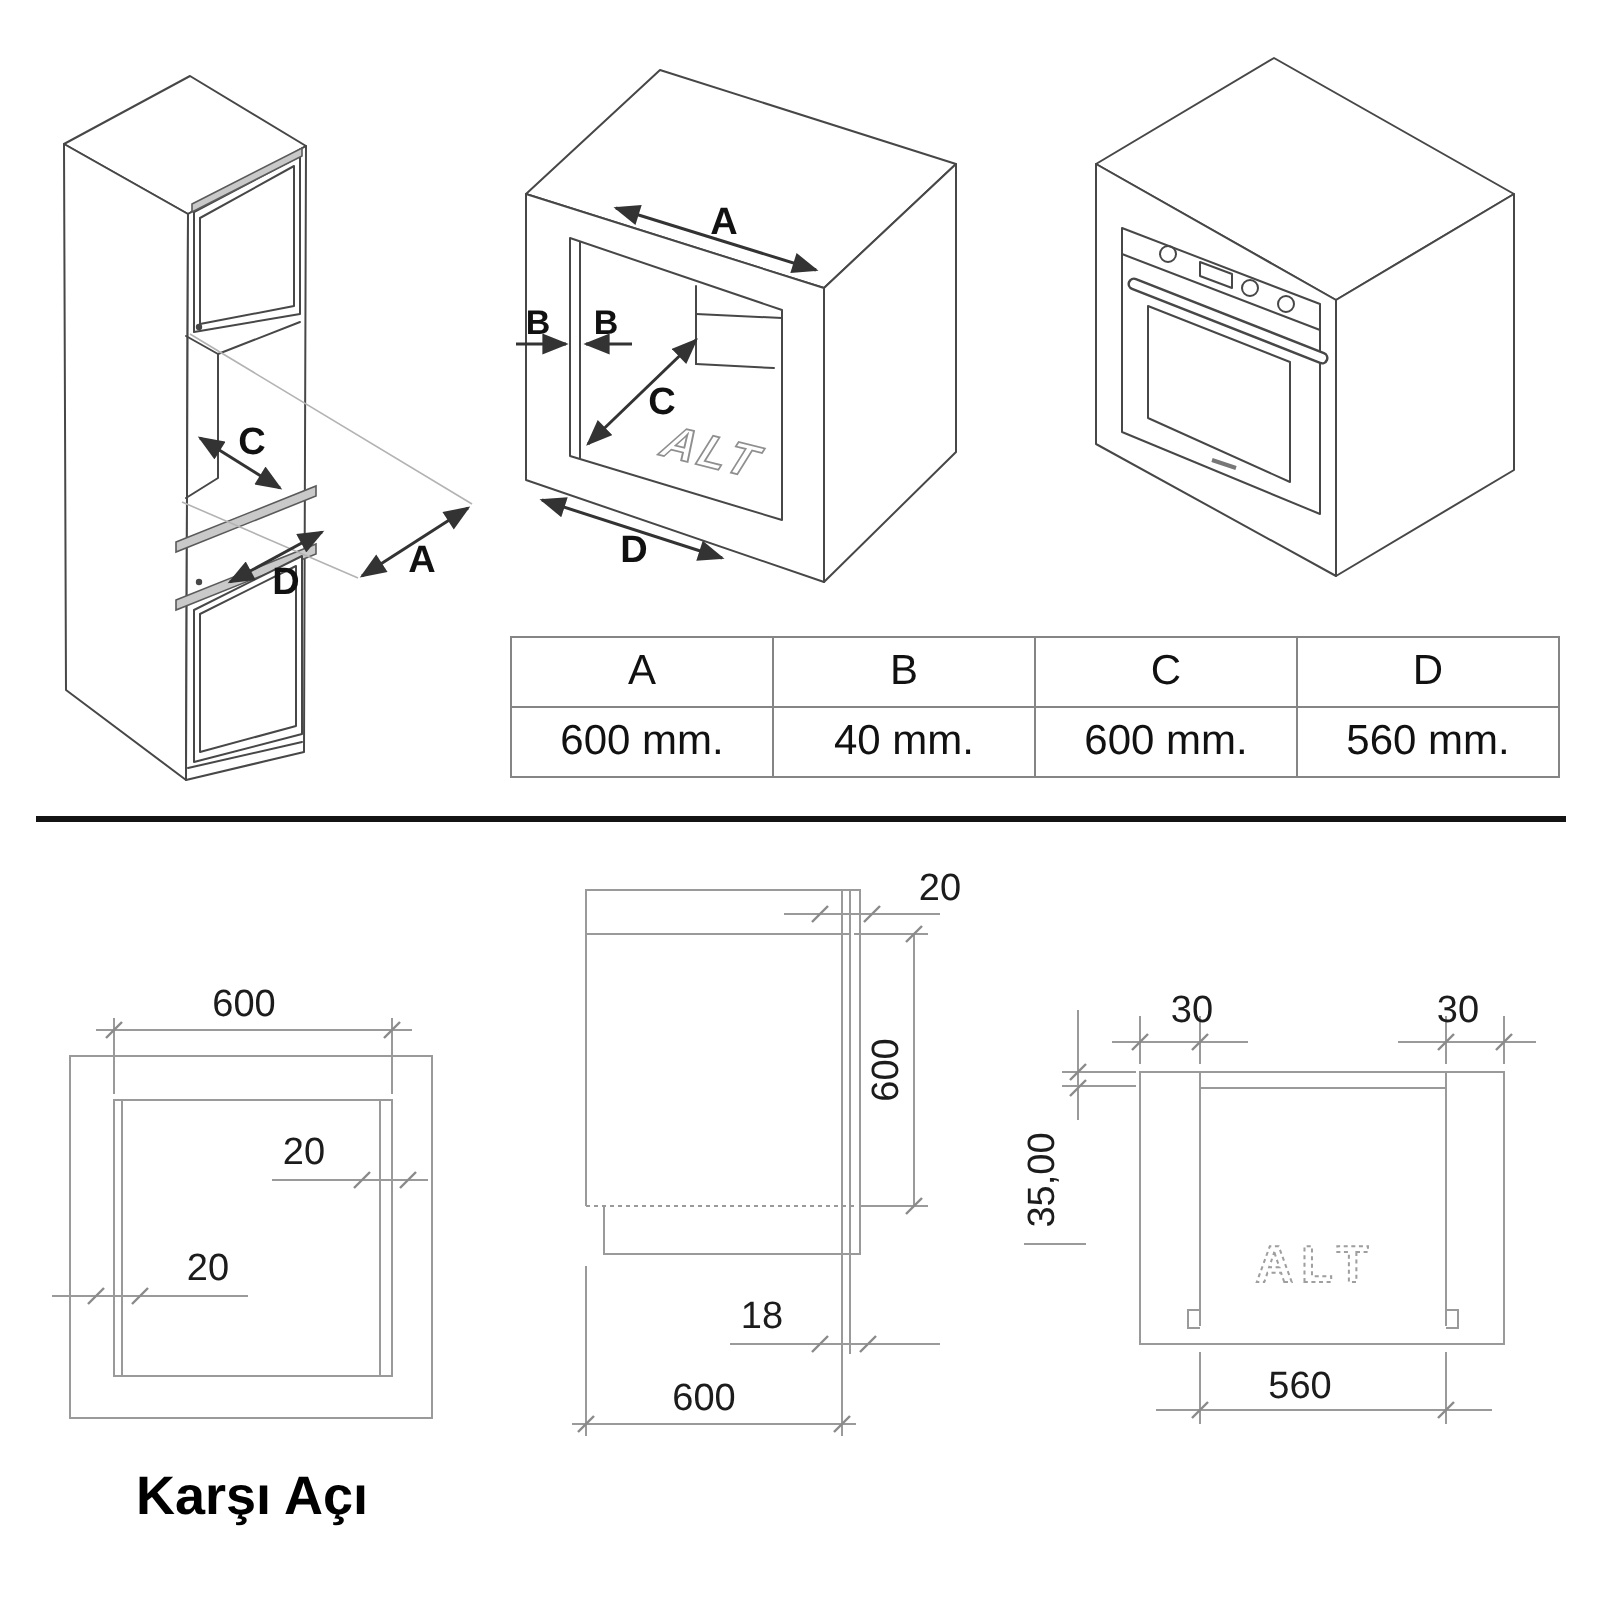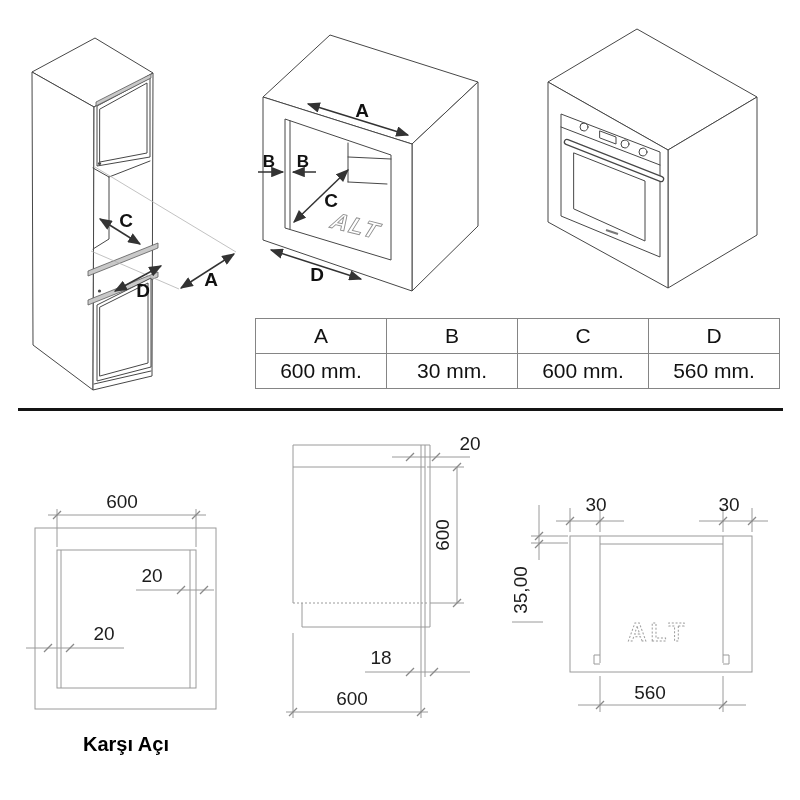--- a/index.html
+++ b/index.html
@@ -18,21 +18,21 @@
   .tick{stroke:#8a8a8a;fill:none;stroke-width:1.2;}
   .dim-label{font-size:19px;fill:#1c1c1c;}
   .alt-iso{font-size:23px;font-weight:bold;fill:#ffffff;stroke:#8f8f8f;stroke-width:.9;letter-spacing:2px;}
   .alt-top{font-size:26px;font-weight:bold;fill:none;stroke:#9f9f9f;stroke-width:1;
            stroke-dasharray:2,1.8;letter-spacing:4px;}
   #divider{position:absolute;left:18px;top:408px;width:765px;height:3px;background:#141414;}
   #dim-table{position:absolute;left:255px;top:318px;width:520px;border-collapse:collapse;
              table-layout:fixed;}
   #dim-table td{border:1px solid #858585;width:130px;height:34px;text-align:center;
                 vertical-align:middle;font-size:21px;color:#111;padding:0;}
-  .caption{position:absolute;top:733px;transform:translateX(-50%);font-size:20px;
+  .caption{position:absolute;top:733px;transform:translateX(-50%);font-size:27px;
            font-weight:bold;color:#000;white-space:nowrap;}
   #caption-front{left:126px;}
   #caption-side{left:362px;}
   #caption-top{left:661px;}
 </style>
 </head>
 <body>
 
 <div id="stage">
 
@@ -216,21 +216,21 @@
   <table id="dim-table">
     <tbody>
       <tr>
         <td>A</td>
         <td>B</td>
         <td>C</td>
         <td>D</td>
       </tr>
       <tr>
         <td>600 mm.</td>
-        <td>30 mm.</td>
+        <td>40 mm.</td>
         <td>600 mm.</td>
         <td>560 mm.</td>
       </tr>
     </tbody>
   </table>
 
   <div id="divider"></div>
 
   <div class="caption" id="caption-front">Karşı Açı</div>
 

